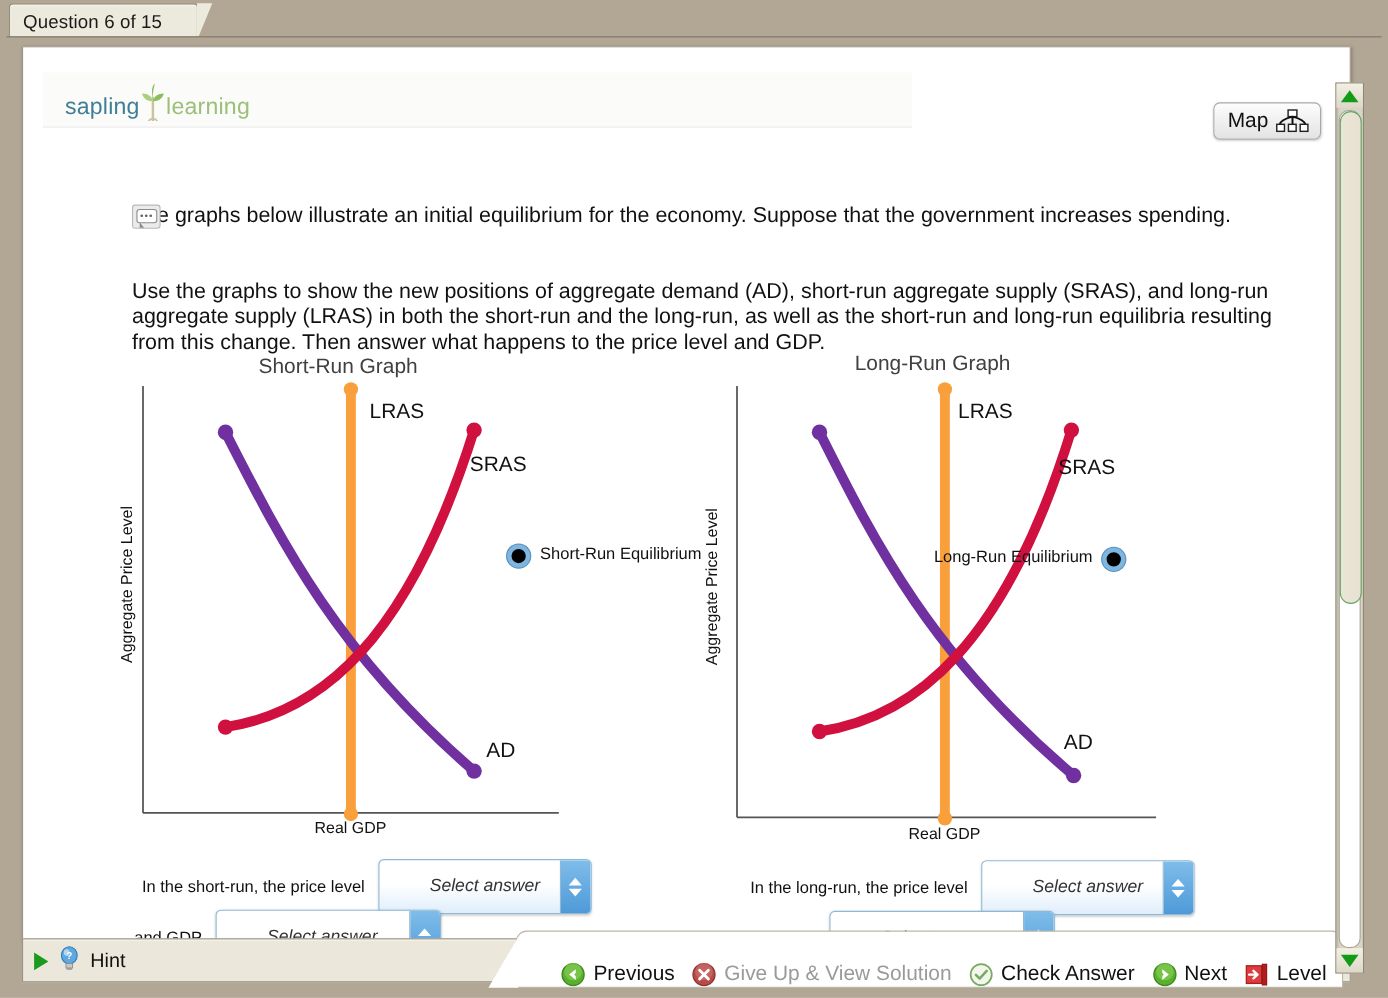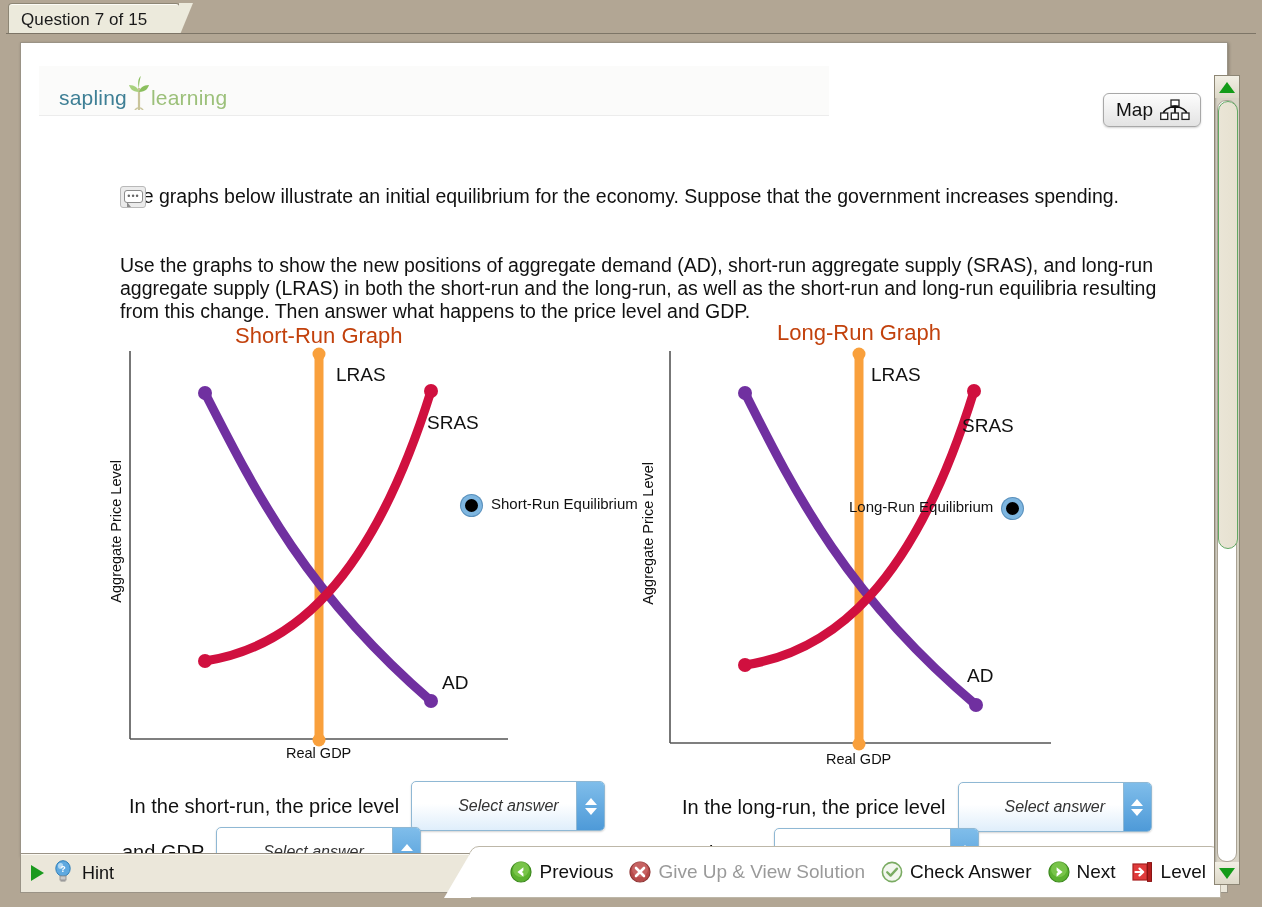--- a/index.html
+++ b/index.html
@@ -115,21 +115,21 @@
     font-size:9px; color:#666; text-align:center; line-height:11px; letter-spacing:1px;
   }
   #speech-icon .tail {
     position:absolute; left:6px; top:15px; width:0;height:0;
     border-left:4px solid #8c8c8c; border-top:5px solid transparent; border-bottom:0;
   }
   #para2 { left:99px; top:211px; width:1050px; }
 
   
   .graph-title {
-    position:absolute; font-size:22px; color:#c2410c; white-space:nowrap;
+    position:absolute; font-size:19px; color:#404040; white-space:nowrap;
   }
   #g1-title { left:214px; top:280px; }
   #g2-title { left:756px; top:277px; }
 
   .graph-wrap { position:absolute; }
   #graph1 { left:85px; top:300px; width:420px; height:420px; }
   #graph2 { left:625px; top:300px; width:420px; height:425px; }
 
   .ylabel {
     position:absolute; font-size:14.5px; color:#111;
@@ -158,21 +158,21 @@
     width:21px; height:21px; border-radius:50%;
     background:#000;
     border:4px solid #7eb6e0;
     box-shadow:0 0 0 1px #5a91bd;
     flex:0 0 auto;
   }
   .eq-text { font-size:15px; color:#111; white-space:nowrap; }
 
   
   .dd-row { position:absolute; display:flex; align-items:center; }
-  .dd-label { font-size:20px; color:#111; white-space:nowrap; }
+  .dd-label { font-size:15px; color:#111; white-space:nowrap; }
   #row1 { left:108px; top:738px; }
   #row2 { left:101px; top:784px; }
   #row3 { left:661px; top:739px; }
   #row4 { left:659px; top:785px; }
 
   .dropdown {
     display:inline-flex; align-items:stretch;
     height:50px; margin-left:12px;
     border:1px solid #8fb8d4; border-radius:5px;
     background:linear-gradient(#ffffff 0%, #ffffff 45%, #dfeefb 100%);
@@ -220,21 +220,21 @@
   #hint-button {
     position:absolute; left:10px; top:6px;
     display:flex; align-items:center; gap:9px;
   }
   #hint-tri { width:0;height:0;border-left:13px solid #1a9a1e;border-top:8px solid transparent;border-bottom:8px solid transparent; }
   #hint-label { font-size:18px; color:#111; }
 
   #nav-tab {
     position:absolute; right:6px; top:-8px;
     height:52px; padding:0 14px 0 40px;
-    display:flex; align-items:center; gap:16px;
+    display:flex; align-items:flex-end; gap:16px;
     background:#ffffff;
     border:1px solid #bdb7a8;
     border-radius:10px 10px 0 0;
   }
   #nav-tab:before{
     content:""; position:absolute; left:-26px; bottom:-1px;
     width:0;height:0;
     border-right:27px solid #ffffff;
     border-top:46px solid transparent;
   }
@@ -243,21 +243,21 @@
   .nav-text.disabled { color:#9a9a9a; }
   .nav-ico { width:22px; height:22px; flex:0 0 auto; }
 </style>
 </head>
 <body>
 
 <div id="app-window">
 
   <div id="tabstrip">
     <div id="question-tab">
-      <span id="question-tab-label">Question 7 of 15</span>
+      <span id="question-tab-label">Question 6 of 15</span>
     </div>
   </div>
 
   <div id="content-frame">
     <div id="content-inner">
 
       <div id="sapling-header">
         <div id="sapling-logo">
           <span id="sapling-word">sapling</span>
           <span id="sapling-plant">

